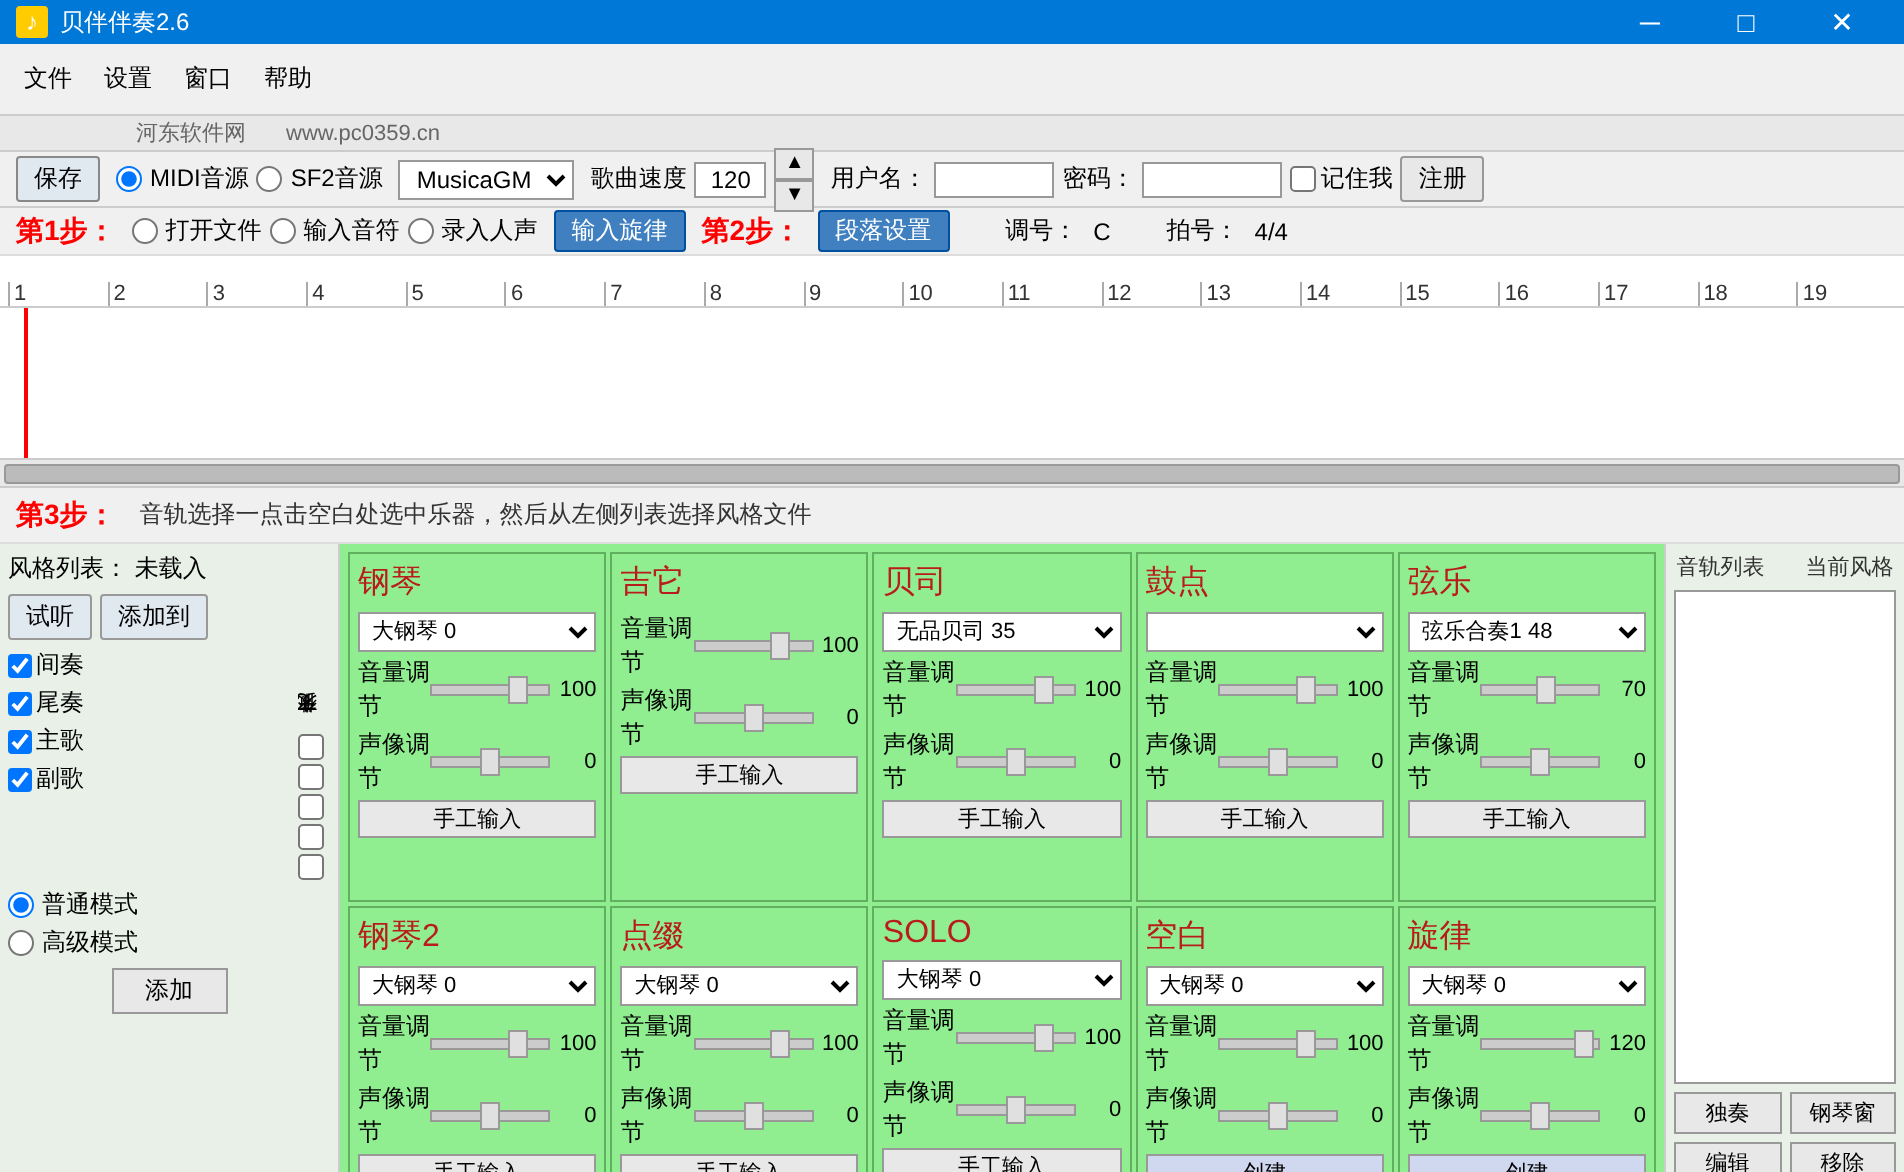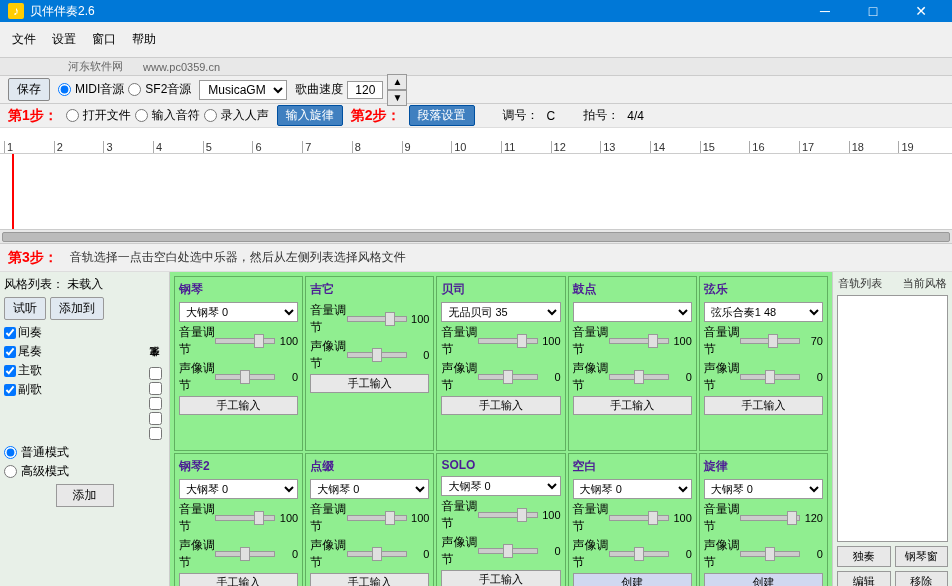--- a/index.html
+++ b/index.html
@@ -67,21 +67,21 @@
     .checkbox-col { display: flex; flex-direction: column; gap: 2px; margin: 4px 0; }
     .chk-row { display: flex; align-items: center; gap: 2px; font-size: 12px; }
     .chk-row input[type="checkbox"] { width: 12px; height: 12px; }
     .radio-col { display: flex; flex-direction: column; gap: 2px; }
     .radio-row { display: flex; align-items: center; gap: 4px; font-size: 12px; }
     .add-btn { border: 1px solid #999; background: #e8e8e8; padding: 2px 16px; cursor: pointer; font-size: 12px; }
 
     
     .instrument-grid { flex: 1; background: #90ee90; display: grid; grid-template-columns: repeat(5, 1fr); grid-template-rows: repeat(2, 1fr); gap: 2px; padding: 4px; overflow: hidden; }
     .instrument-cell { background: #90ee90; border: 1px solid #60b060; padding: 4px; display: flex; flex-direction: column; gap: 2px; }
-    .inst-title { font-size: 12px; font-weight: bold; color: #4c1d95; margin-bottom: 2px; }
+    .inst-title { font-size: 16px; font-weight: normal; color: #b91c1c; margin-bottom: 2px; }
     .inst-select { width: 100%; border: 1px solid #999; background: white; padding: 1px 2px; font-size: 11px; height: 20px; }
     .inst-row { display: flex; align-items: center; justify-content: space-between; font-size: 11px; }
     .inst-slider { width: 60px; height: 14px; }
     .inst-val { width: 30px; text-align: right; font-size: 11px; }
     .inst-manual-btn { border: 1px solid #999; background: #e8e8e8; padding: 1px 4px; cursor: pointer; font-size: 11px; width: 100%; text-align: center; }
     .inst-create-btn { border: 1px solid #999; background: #d0d8f0; padding: 1px 4px; cursor: pointer; font-size: 11px; width: 100%; text-align: center; }
 
     
     .right-panel { width: 120px; background: #e8f0e8; border-left: 1px solid #ccc; padding: 4px; display: flex; flex-direction: column; gap: 4px; }
     .right-header { display: flex; gap: 18px; }
@@ -147,20 +147,31 @@
 
   <div class="speed-group">
     <span class="speed-label">歌曲速度</span>
     <input type="text" class="speed-input" value="120" style="">
     <div style="display:flex;flex-direction:column;">
       <button class="spin-btn">▲</button>
       <button class="spin-btn">▼</button>
     </div>
   </div>
 
+  <div class="user-group">
+    <span class="speed-label">用户名：</span>
+    <input type="text" class="user-input" style="">
+    <span class="speed-label">密码：</span>
+    <input type="password" class="pwd-input" style="">
+    <label class="checkbox-label">
+      <input type="checkbox" style="">
+      <span>记住我</span>
+    </label>
+    <button class="btn">注册</button>
+  </div>
 </div>
 
 <div class="step1-bar">
   <span class="step-label">第1步：</span>
 
   <div class="radio-group">
     <input type="radio" name="step1mode" style="">
     <span>打开文件</span>
     <input type="radio" name="step1mode" style="">
     <span>输入音符</span>

